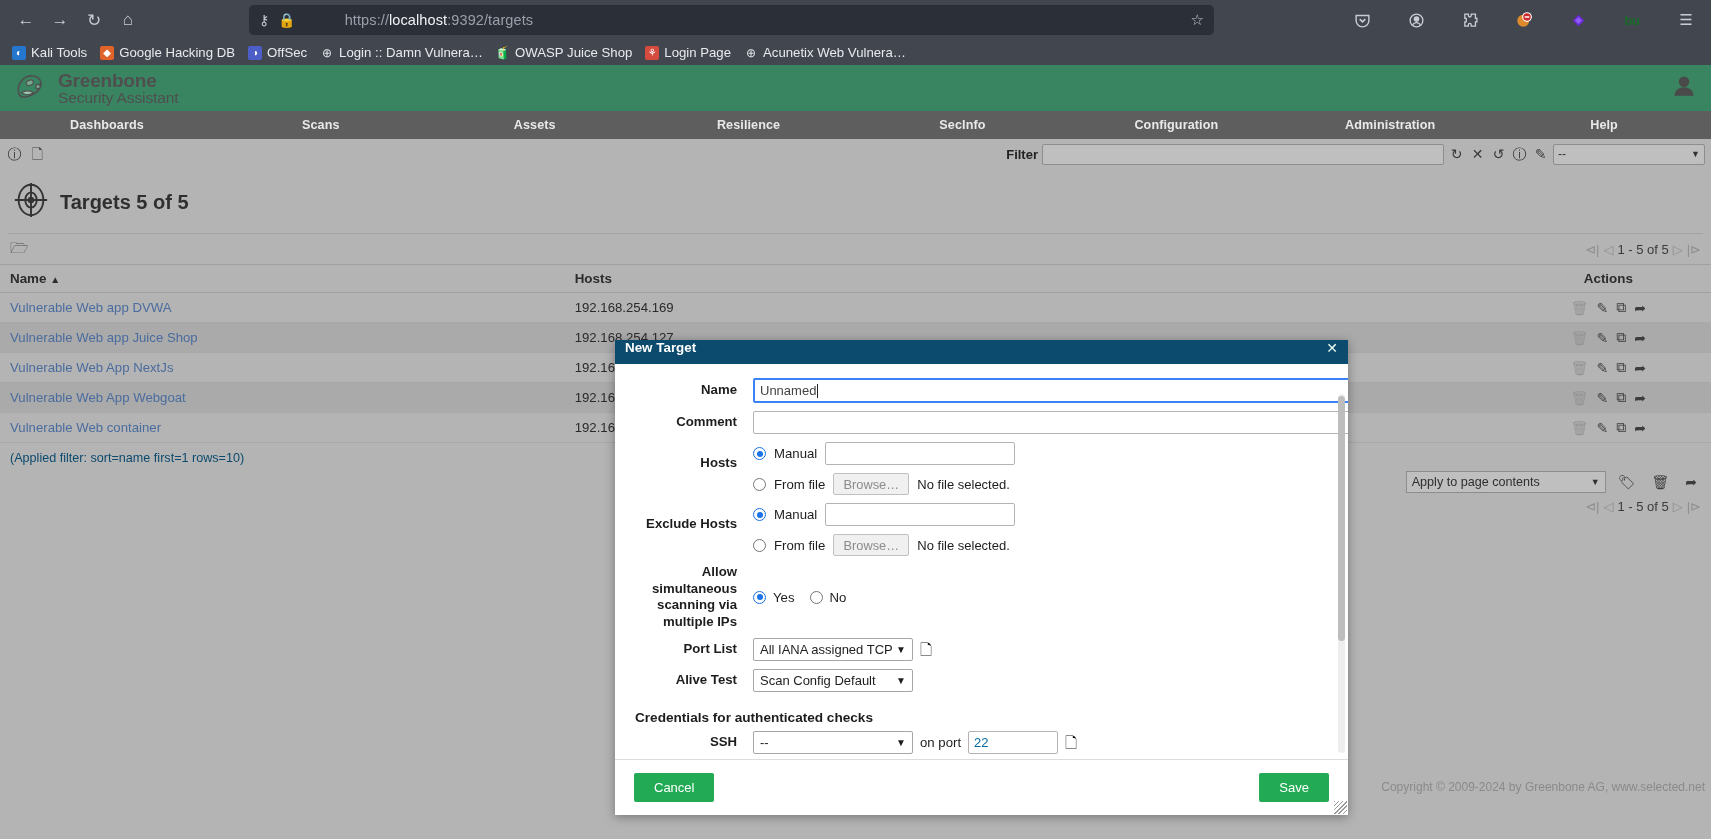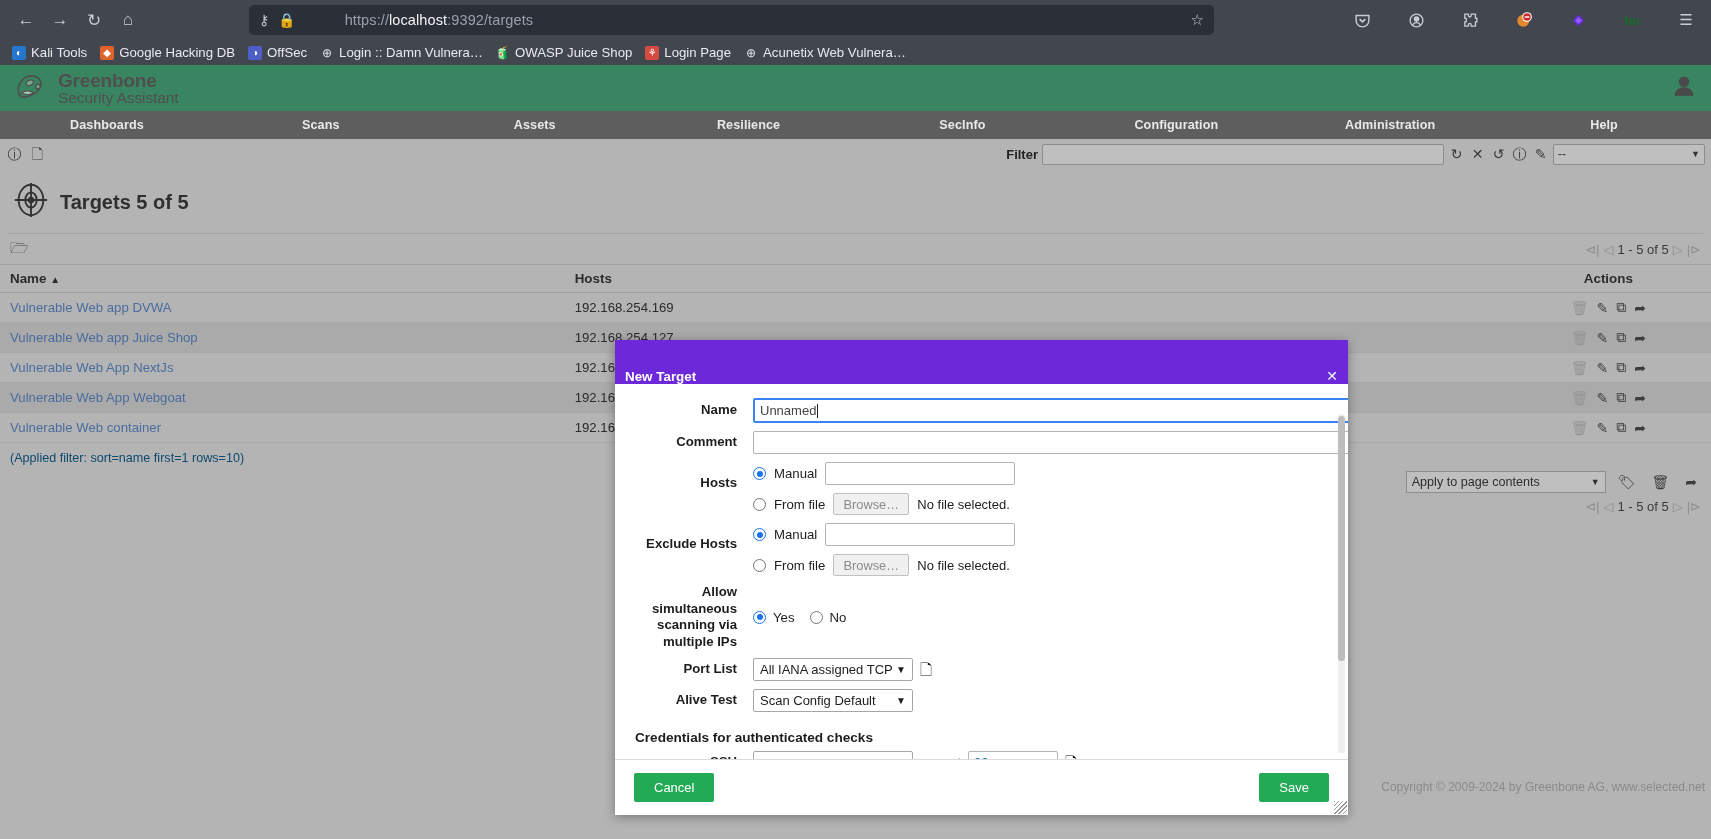--- a/index.html
+++ b/index.html
@@ -135,22 +135,22 @@
     gap: 4px; padding: 4px 10px; font-size: 13px; color: #3a3a3a; }
   .pg-arrow { color: #8e8e8e; font-size: 13px; }
 
   
   #modal {
     position: absolute; left: 615px; top: 171px; width: 733px; height: 475px;
     background: #ffffff; box-shadow: 0 2px 10px rgba(0,0,0,0.35);
     display: flex; flex-direction: column;
   }
   #modal-header {
-    height: 44px; background: #6d28d9; color: #fff; display: flex;
-    align-items: flex-end; justify-content: space-between; padding: 0 10px;
+    height: 24px; background: #0c4a6e; color: #fff; display: flex;
+    align-items: flex-start; justify-content: space-between; padding: 0 10px;
   }
   #modal-title { font-size: 13.4px; font-weight: bold; }
   #modal-close { font-size: 14px; color: #eafaf0; }
   #modal-body { flex: 1; overflow: hidden; position: relative; padding: 14px 8px 0 0; }
   #modal-scroll-track {
     position: absolute; right: 3px; top: 30px; bottom: 6px; width: 7px;
     background: #eeeeee; border-radius: 4px;
   }
   #modal-scroll-thumb {
     position: absolute; right: 3px; top: 32px; width: 7px; height: 245px;

